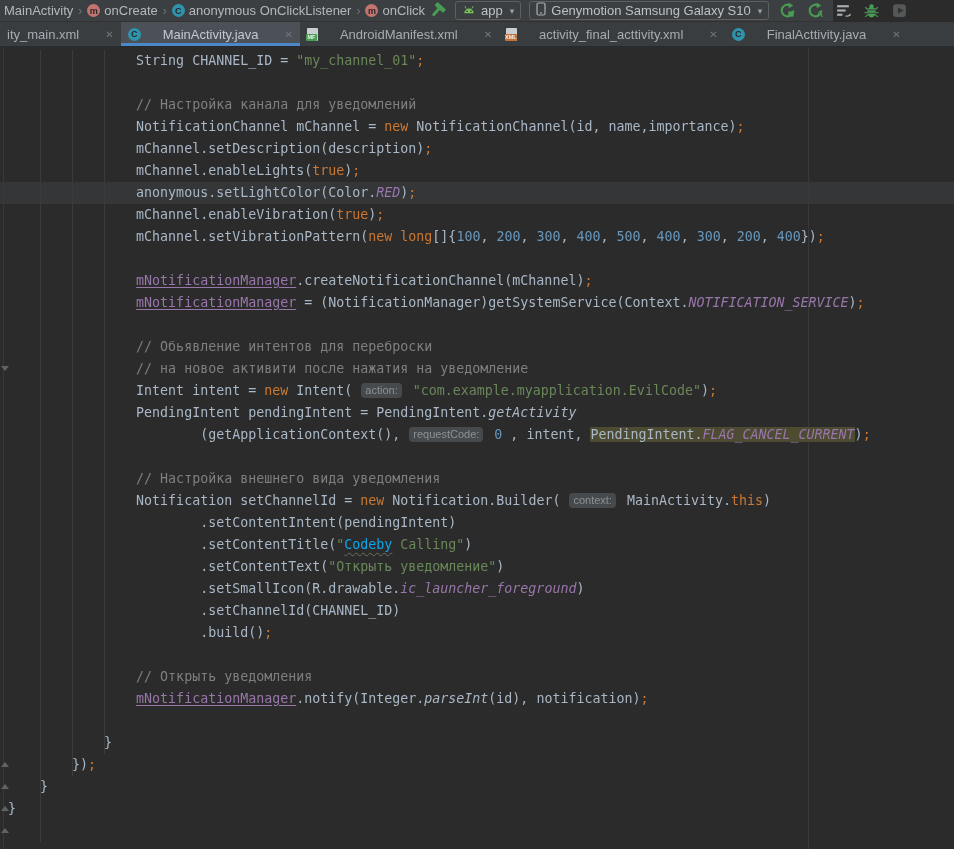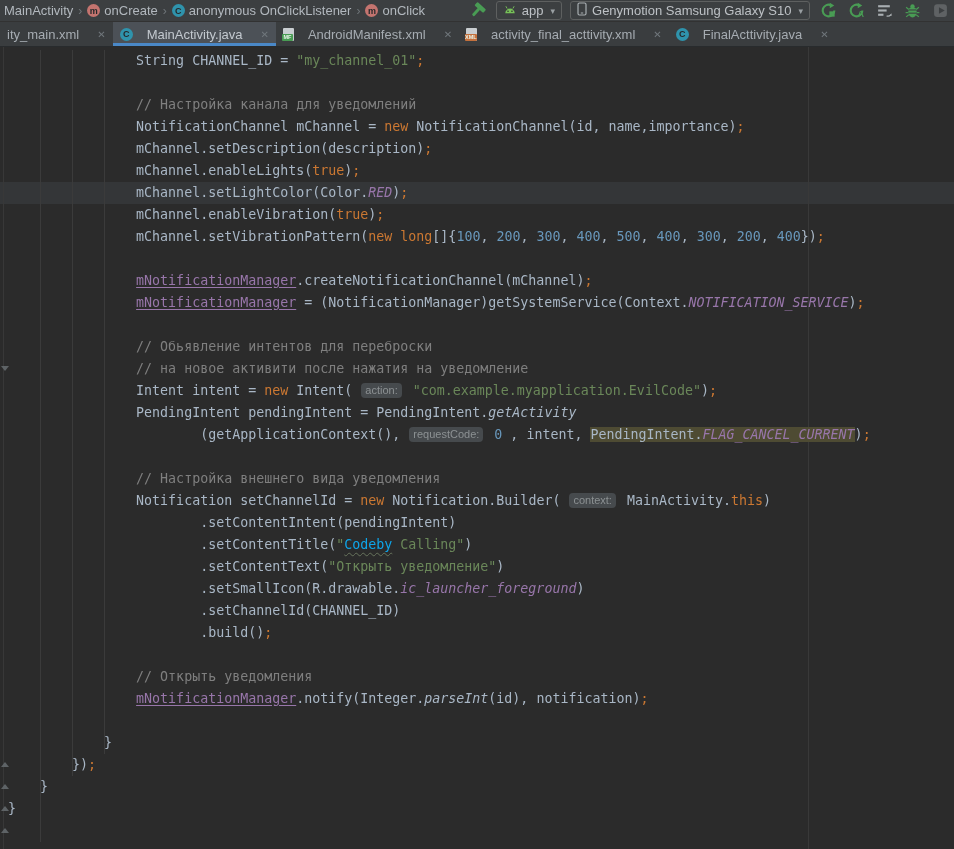--- a/index.html
+++ b/index.html
@@ -1,21 +1,21 @@
 <!DOCTYPE html>
 <html><head>
 <meta charset="utf-8">
 <style>
   * { box-sizing: border-box; margin: 0; padding: 0; }
   html,body { width: 954px; height: 849px; overflow: hidden; background:#2B2B2B;
               font-family:"Liberation Sans", sans-serif; }
   #app { position:relative; width:954px; height:849px; background:#2B2B2B; }
 
   
-  .navbar { position:absolute; left:0; top:0; width:954px; height:22px;
+  .navbar { position:absolute; left:0; top:0; width:833px; height:22px;
             background:#3C3F41; display:flex; align-items:center; padding:0 4px 0 2px;
             border-bottom:1px solid #323232; }
   .crumbs { display:flex; align-items:center; height:22px; white-space:nowrap; }
   .crumb { display:flex; align-items:center; gap:4px; color:#B2B8BE; font-size:13px;
            padding:0 2px; cursor:default; }
   .crumb-sep { color:#6E7478; font-size:12px; padding:0 3px; }
   .badge-icon { width:13px; height:13px; border-radius:50%; display:inline-flex;
                 align-items:center; justify-content:center; font-size:9px;
                 font-weight:bold; color:#26282A; flex:0 0 auto; }
   .badge-method { background:#C4746F; }
@@ -26,21 +26,21 @@
   .chip { height:19px; border:1px solid #5E6060; border-radius:3px; display:flex;
           align-items:center; gap:5px; padding:0 6px; color:#BDC1C5; font-size:13px;
           background:#3C3F41; white-space:nowrap; }
   .chip .arrow { color:#9AA0A3; font-size:9px; margin-left:2px; }
   .disabled { opacity:.45; }
 
   
   .tabbar { position:absolute; left:0; top:22px; width:954px; height:25px;
             background:#3A3D3F; display:flex; align-items:stretch;
             border-bottom:1px solid #282B2D; }
-  .tab { display:flex; align-items:center; gap:14px; padding:0 7px; font-size:13px;
+  .tab { display:flex; align-items:center; gap:22px; padding:0 7px; font-size:13px;
          color:#A6ACB2; position:relative; white-space:nowrap; cursor:default; }
   .tab.active { background:#4C5157; color:#C3C9CF; }
   .tab.active::after { content:""; position:absolute; left:0; right:0; bottom:0;
                        height:3px; background:#4A88C7; }
   .tab .close { color:#70777C; font-size:10px; margin-left:4px; }
   .fico-page { width:11px; height:13px; background:#C9CED1; border-radius:1px;
                position:relative; flex:0 0 auto; }
   .fico-page .fbadge { position:absolute; left:-1px; bottom:0; height:7px; min-width:11px;
                font-size:5.5px; font-weight:bold; color:#EAF5EB; display:flex;
                align-items:center; justify-content:center; border-radius:1px; }
@@ -222,21 +222,21 @@
     <div class="indent-guide" style="left:72px; top:3px; height:726px;"></div>
     <div class="indent-guide" style="left:104px; top:3px; height:704px;"></div>
     <div class="margin-line"></div>
     <div class="code-area" id="code">
         <div class="cl"><span class="tk-plain">                </span><span class="tk-plain">String CHANNEL_ID = </span><span class="tk-str">"my_channel_01"</span><span class="tk-kw">;</span></div>
         <div class="cl"><span class="tk-plain"></span></div>
         <div class="cl"><span class="tk-plain">                </span><span class="tk-cmt">// Настройка канала для уведомлений</span></div>
         <div class="cl"><span class="tk-plain">                </span><span class="tk-plain">NotificationChannel mChannel = </span><span class="tk-kw">new</span><span class="tk-plain"> NotificationChannel(id, name,importance)</span><span class="tk-kw">;</span></div>
         <div class="cl"><span class="tk-plain">                </span><span class="tk-plain">mChannel.setDescription(description)</span><span class="tk-kw">;</span></div>
         <div class="cl"><span class="tk-plain">                </span><span class="tk-plain">mChannel.enableLights(</span><span class="tk-kw">true</span><span class="tk-plain">)</span><span class="tk-kw">;</span></div>
-        <div class="cl"><span class="tk-plain">                </span><span class="tk-plain">mChannel.setLightColor(Color.</span><span class="tk-const">RED</span><span class="tk-plain">)</span><span class="tk-kw">;</span></div>
+        <div class="cl"><span class="tk-plain">                </span><span class="tk-plain">anonymous.setLightColor(Color.</span><span class="tk-const">RED</span><span class="tk-plain">)</span><span class="tk-kw">;</span></div>
         <div class="cl"><span class="tk-plain">                </span><span class="tk-plain">mChannel.enableVibration(</span><span class="tk-kw">true</span><span class="tk-plain">)</span><span class="tk-kw">;</span></div>
         <div class="cl"><span class="tk-plain">                </span><span class="tk-plain">mChannel.setVibrationPattern(</span><span class="tk-kw">new</span><span class="tk-plain"> </span><span class="tk-kw">long</span><span class="tk-plain">[]{</span><span class="tk-num">100</span><span class="tk-plain">, </span><span class="tk-num">200</span><span class="tk-plain">, </span><span class="tk-num">300</span><span class="tk-plain">, </span><span class="tk-num">400</span><span class="tk-plain">, </span><span class="tk-num">500</span><span class="tk-plain">, </span><span class="tk-num">400</span><span class="tk-plain">, </span><span class="tk-num">300</span><span class="tk-plain">, </span><span class="tk-num">200</span><span class="tk-plain">, </span><span class="tk-num">400</span><span class="tk-plain">})</span><span class="tk-kw">;</span></div>
         <div class="cl"><span class="tk-plain"></span></div>
         <div class="cl"><span class="tk-plain">                </span><span class="tk-field">mNotificationManager</span><span class="tk-plain">.createNotificationChannel(mChannel)</span><span class="tk-kw">;</span></div>
         <div class="cl"><span class="tk-plain">                </span><span class="tk-field">mNotificationManager</span><span class="tk-plain"> = (NotificationManager)getSystemService(Context.</span><span class="tk-const">NOTIFICATION_SERVICE</span><span class="tk-plain">)</span><span class="tk-kw">;</span></div>
         <div class="cl"><span class="tk-plain"></span></div>
         <div class="cl"><span class="tk-plain">                </span><span class="tk-cmt">// Обьявление интентов для переброски</span></div>
         <div class="cl"><span class="tk-plain">                </span><span class="tk-cmt">// на новое активити после нажатия на уведомление</span></div>
         <div class="cl"><span class="tk-plain">                </span><span class="tk-plain">Intent intent = </span><span class="tk-kw">new</span><span class="tk-plain"> Intent( </span><span class="tk-hint">action:</span><span class="tk-plain"> </span><span class="tk-str">"com.example.myapplication.EvilCode"</span><span class="tk-plain">)</span><span class="tk-kw">;</span></div>
         <div class="cl"><span class="tk-plain">                </span><span class="tk-plain">PendingIntent pendingIntent = PendingIntent.</span><span class="tk-smethod">getActivity</span></div>

